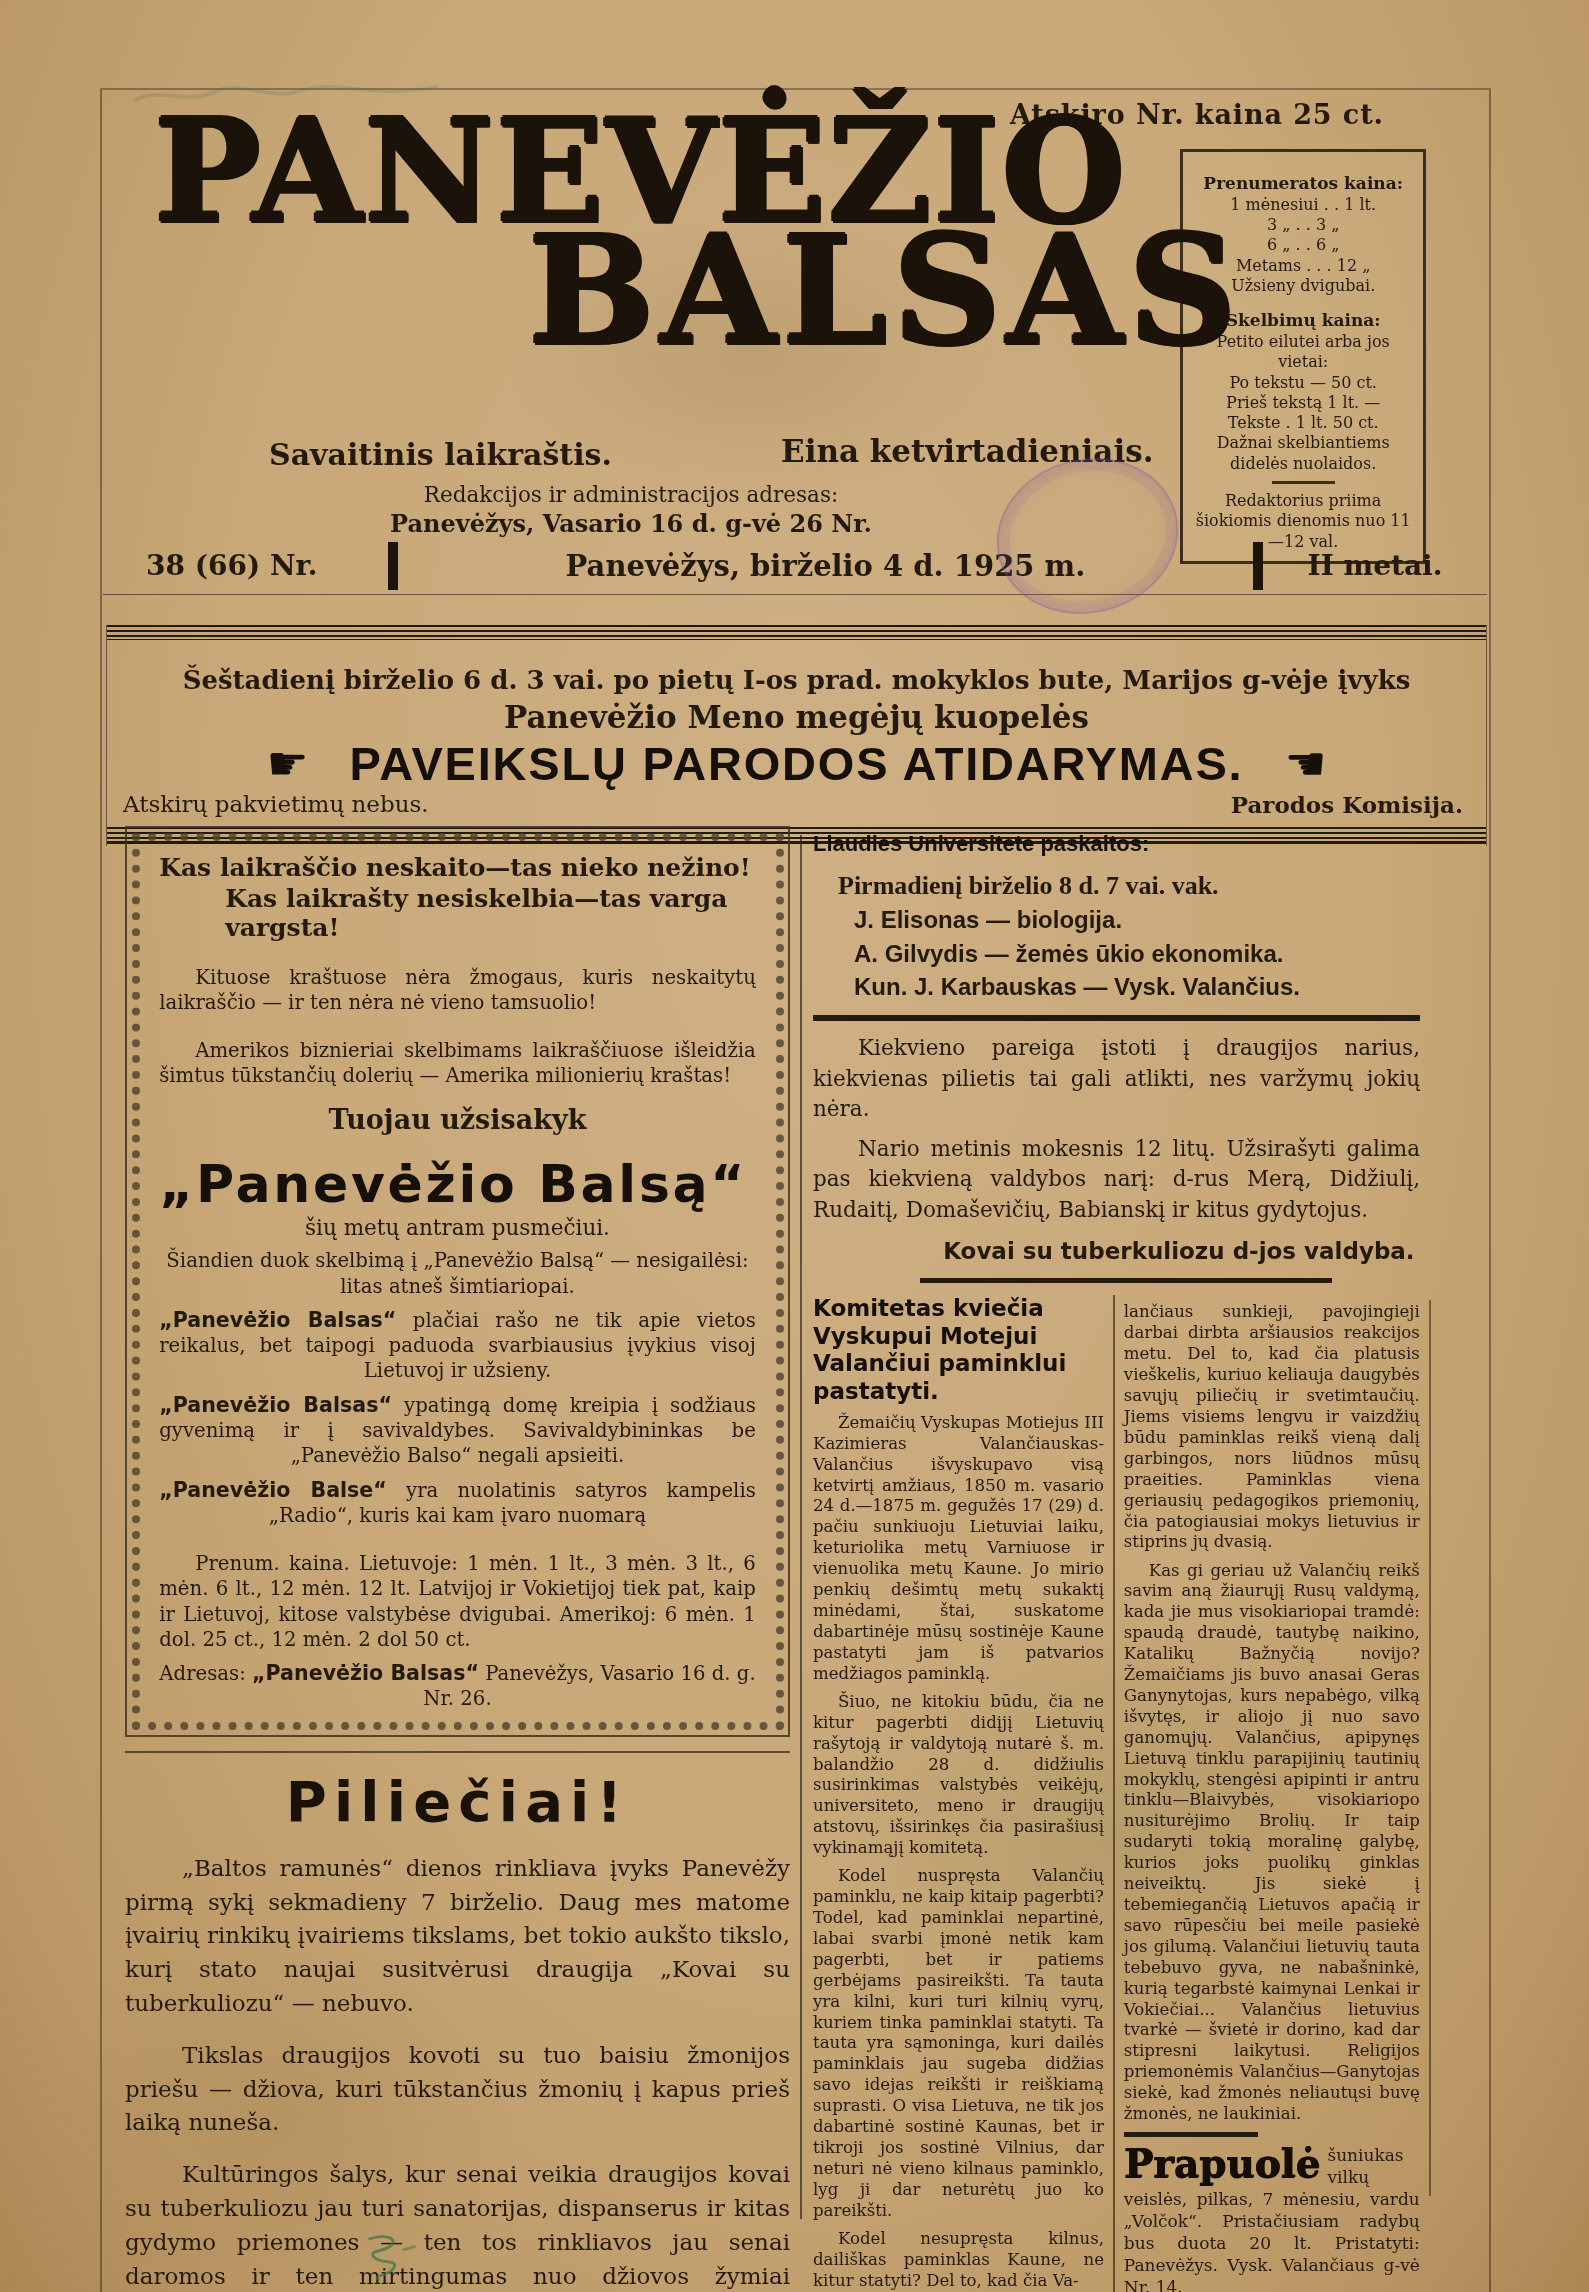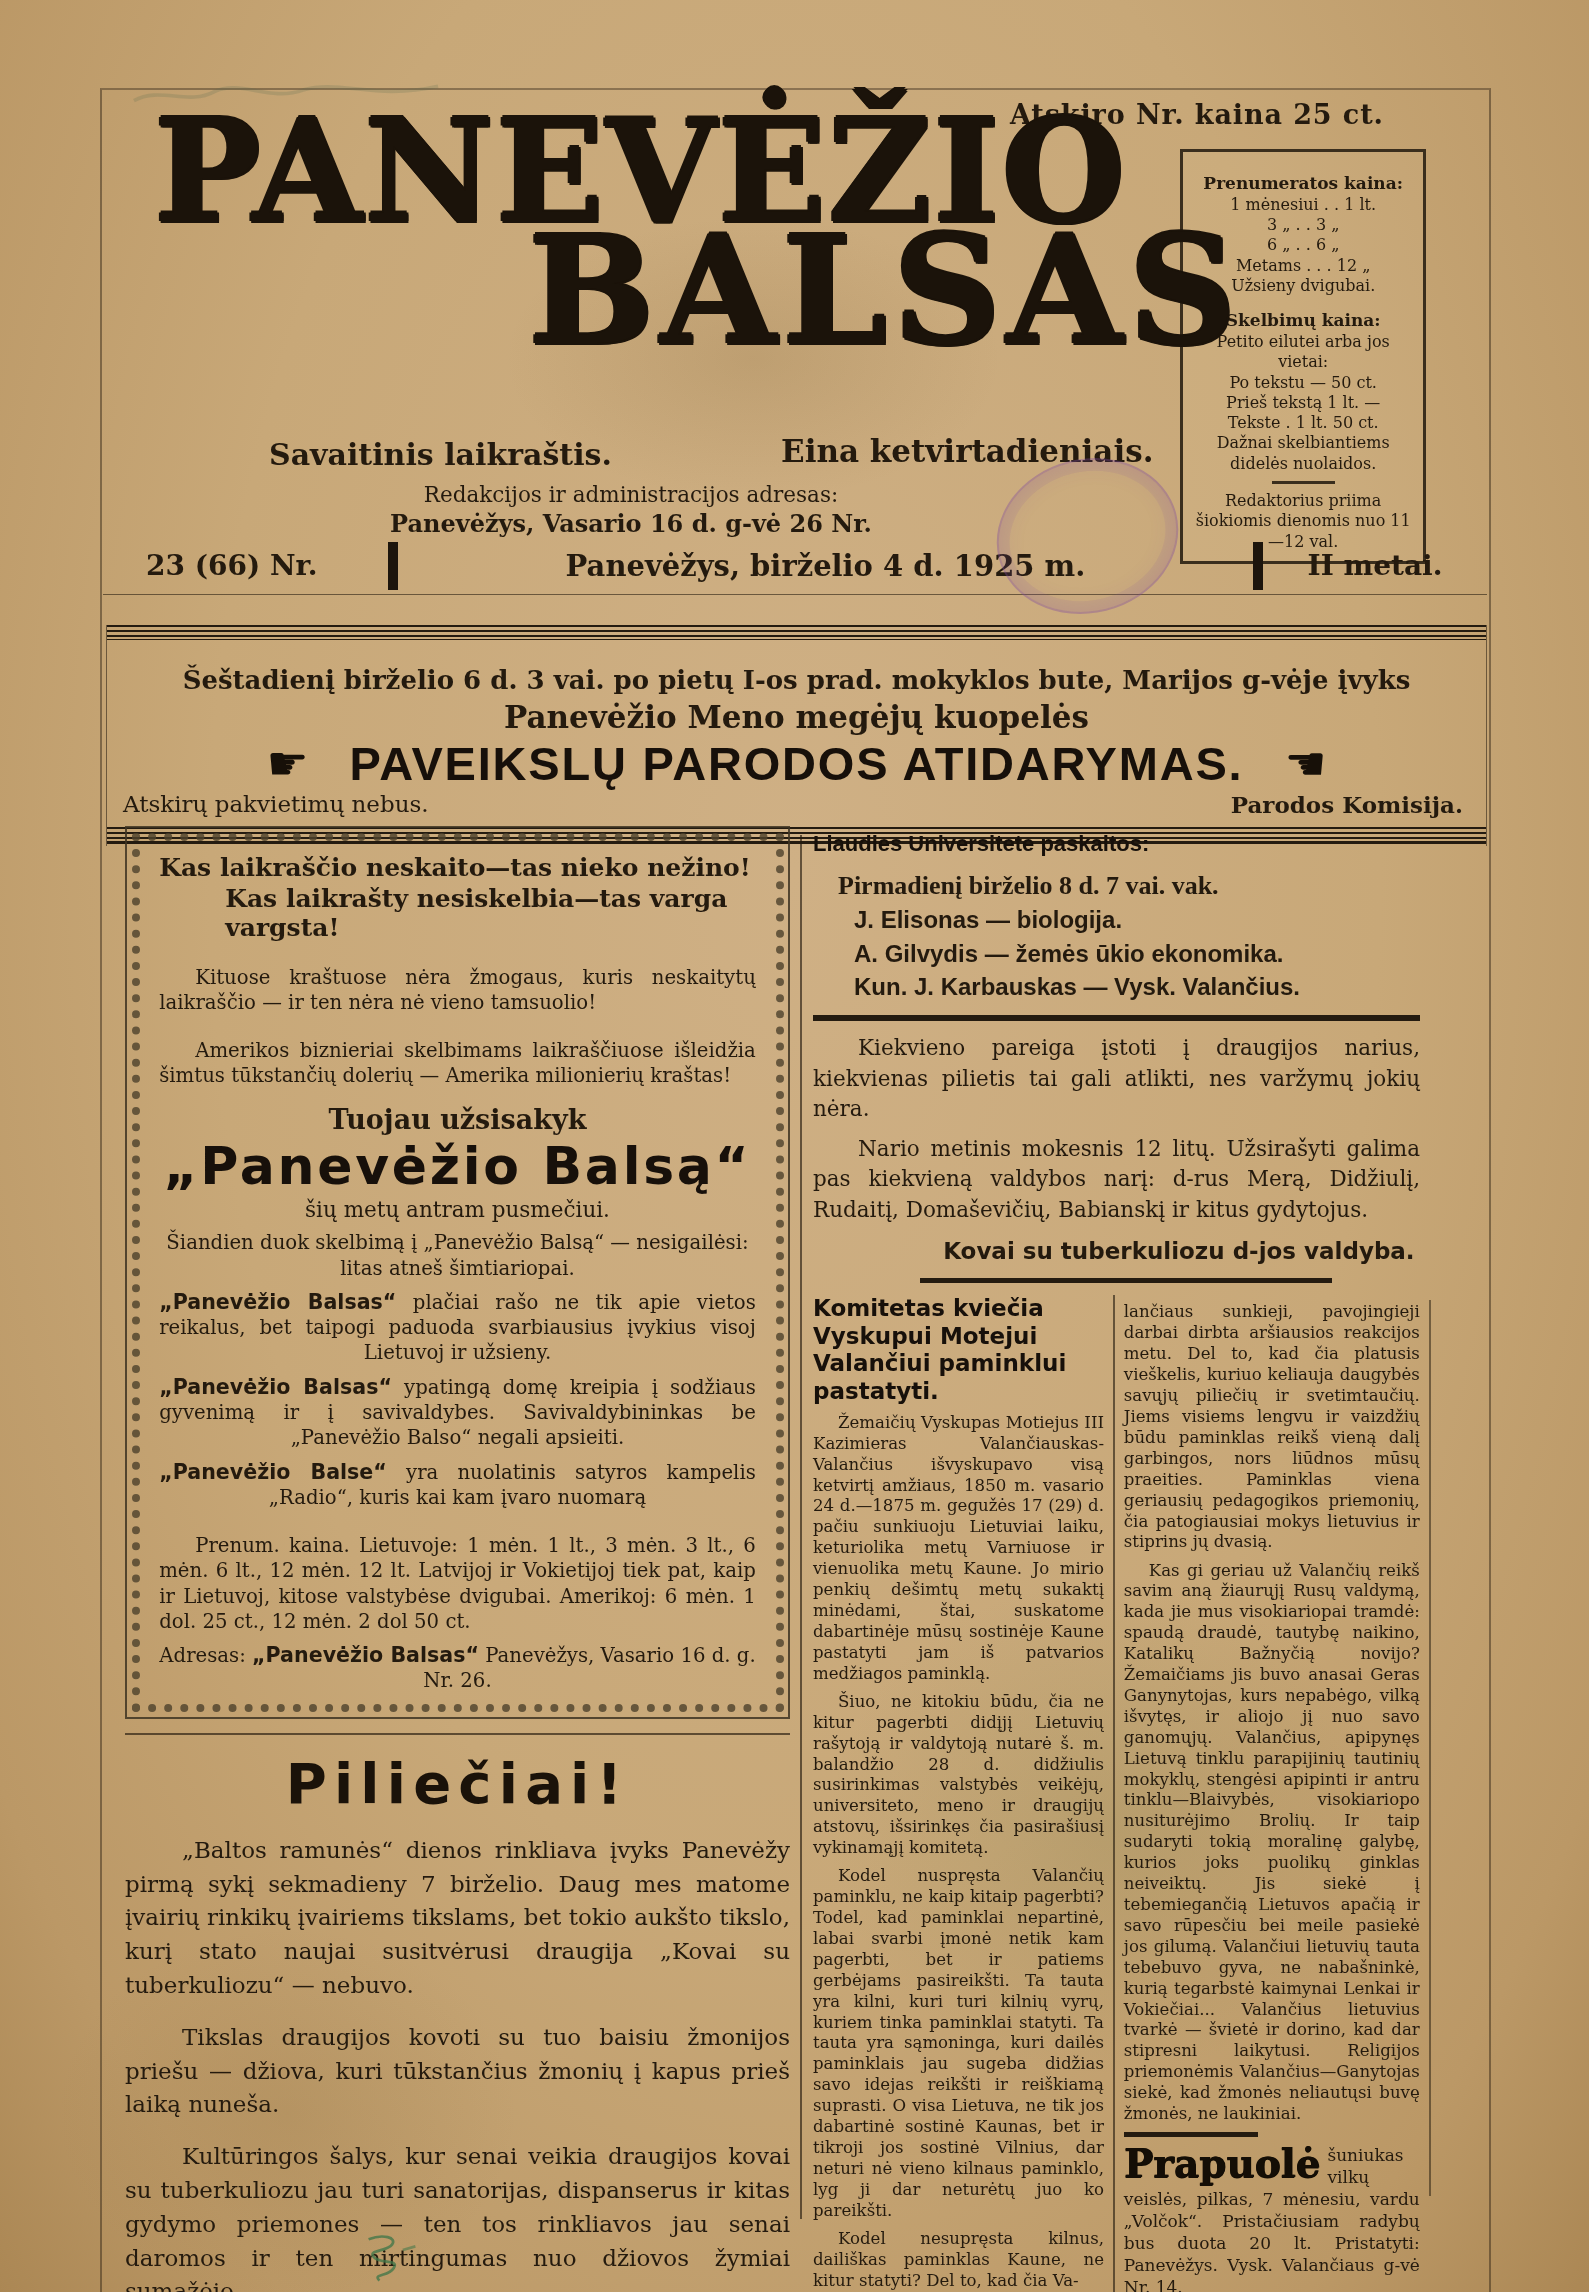--- a/index.html
+++ b/index.html
@@ -51,21 +51,21 @@
   .vrule-main{position:absolute;left:800px;top:835px;width:1.8px;height:1384px;background:rgba(32,23,12,.62);}
   .vrule-edge{position:absolute;left:1429px;top:1300px;width:1.8px;height:896px;background:rgba(32,23,12,.5);}
   .col-right{position:absolute;left:813px;top:831px;width:607px;}
   
   .orn-outer{border:2.7px solid rgba(62,52,34,.85);padding:4.5px;}
   .orn-inner{border:8px dotted rgba(78,66,44,.8);padding:12.5px 19.7px 10.7px;}
   .slog1{font-weight:bold;font-size:25px;}
   .slog2{font-weight:bold;font-size:25px;padding-left:66px;margin-top:1.8px;}
   .box-p{font-size:19.7px;line-height:1.28;text-align:justify;text-indent:36px;margin:23px 0 0;}
   .order-line{text-align:center;font-weight:bold;font-size:27px;margin-top:15px;}
-  .paper-name{text-align:center;font-family:"DejaVu Sans",sans-serif;font-weight:bold;font-size:52px;letter-spacing:2.7px;margin-top:1px;color:#17100a;}
+  .paper-name{font-family:"DejaVu Sans",sans-serif;font-weight:bold;font-size:52px;letter-spacing:2.7px;margin-top:19px;color:#17100a;}
   .sub-line{text-align:center;font-size:21.5px;margin-top:1.8px;}
   .box-pc{font-size:19.7px;line-height:1.28;text-align:center;margin:8px 0 0;}
   .box-pl{font-size:19.7px;line-height:1.28;text-align:justify;text-align-last:center;margin:8px 0 0;}
   .lead{font-family:"DejaVu Sans",sans-serif;font-weight:bold;font-size:20.6px;}
   
   .thin-rule{height:1.8px;background:rgba(35,25,13,.65);margin:14.3px 0 0;}
   .cit-head{text-align:center;font-family:"DejaVu Sans",sans-serif;font-weight:bold;font-size:56px;letter-spacing:7.2px;margin:16px 0 5.4px;color:#1a1209;}
   .cit-p{font-size:23px;line-height:1.47;text-align:justify;text-indent:57px;margin:18px 0 0;}
   
   .lect-head{font-family:"Liberation Sans","DejaVu Sans",sans-serif;font-weight:bold;font-size:22px;color:#17100a;}
@@ -124,21 +124,21 @@
 
   <div class="weekly">Savaitinis laikraštis.</div>
   <div class="freq">Eina ketvirtadieniais.</div>
 
   <div class="addr-block">
     <div>Redakcijos ir administracijos adresas:</div>
     <div class="addr">Panevėžys, Vasario 16 d. g-vė 26 Nr.</div>
   </div>
 
   <div class="dateline">
-    <div class="dl-issue">23 (66) Nr.</div>
+    <div class="dl-issue">38 (66) Nr.</div>
     <div class="vbar"></div>
     <div class="dl-center">Panevėžys, birželio 4 d. 1925 m.</div>
     <div class="vbar"></div>
     <div class="dl-vol">II metai.</div>
   </div>
 
   <div class="stamp"></div>
 
   <div class="banner">
     <div class="hatch top"></div>

